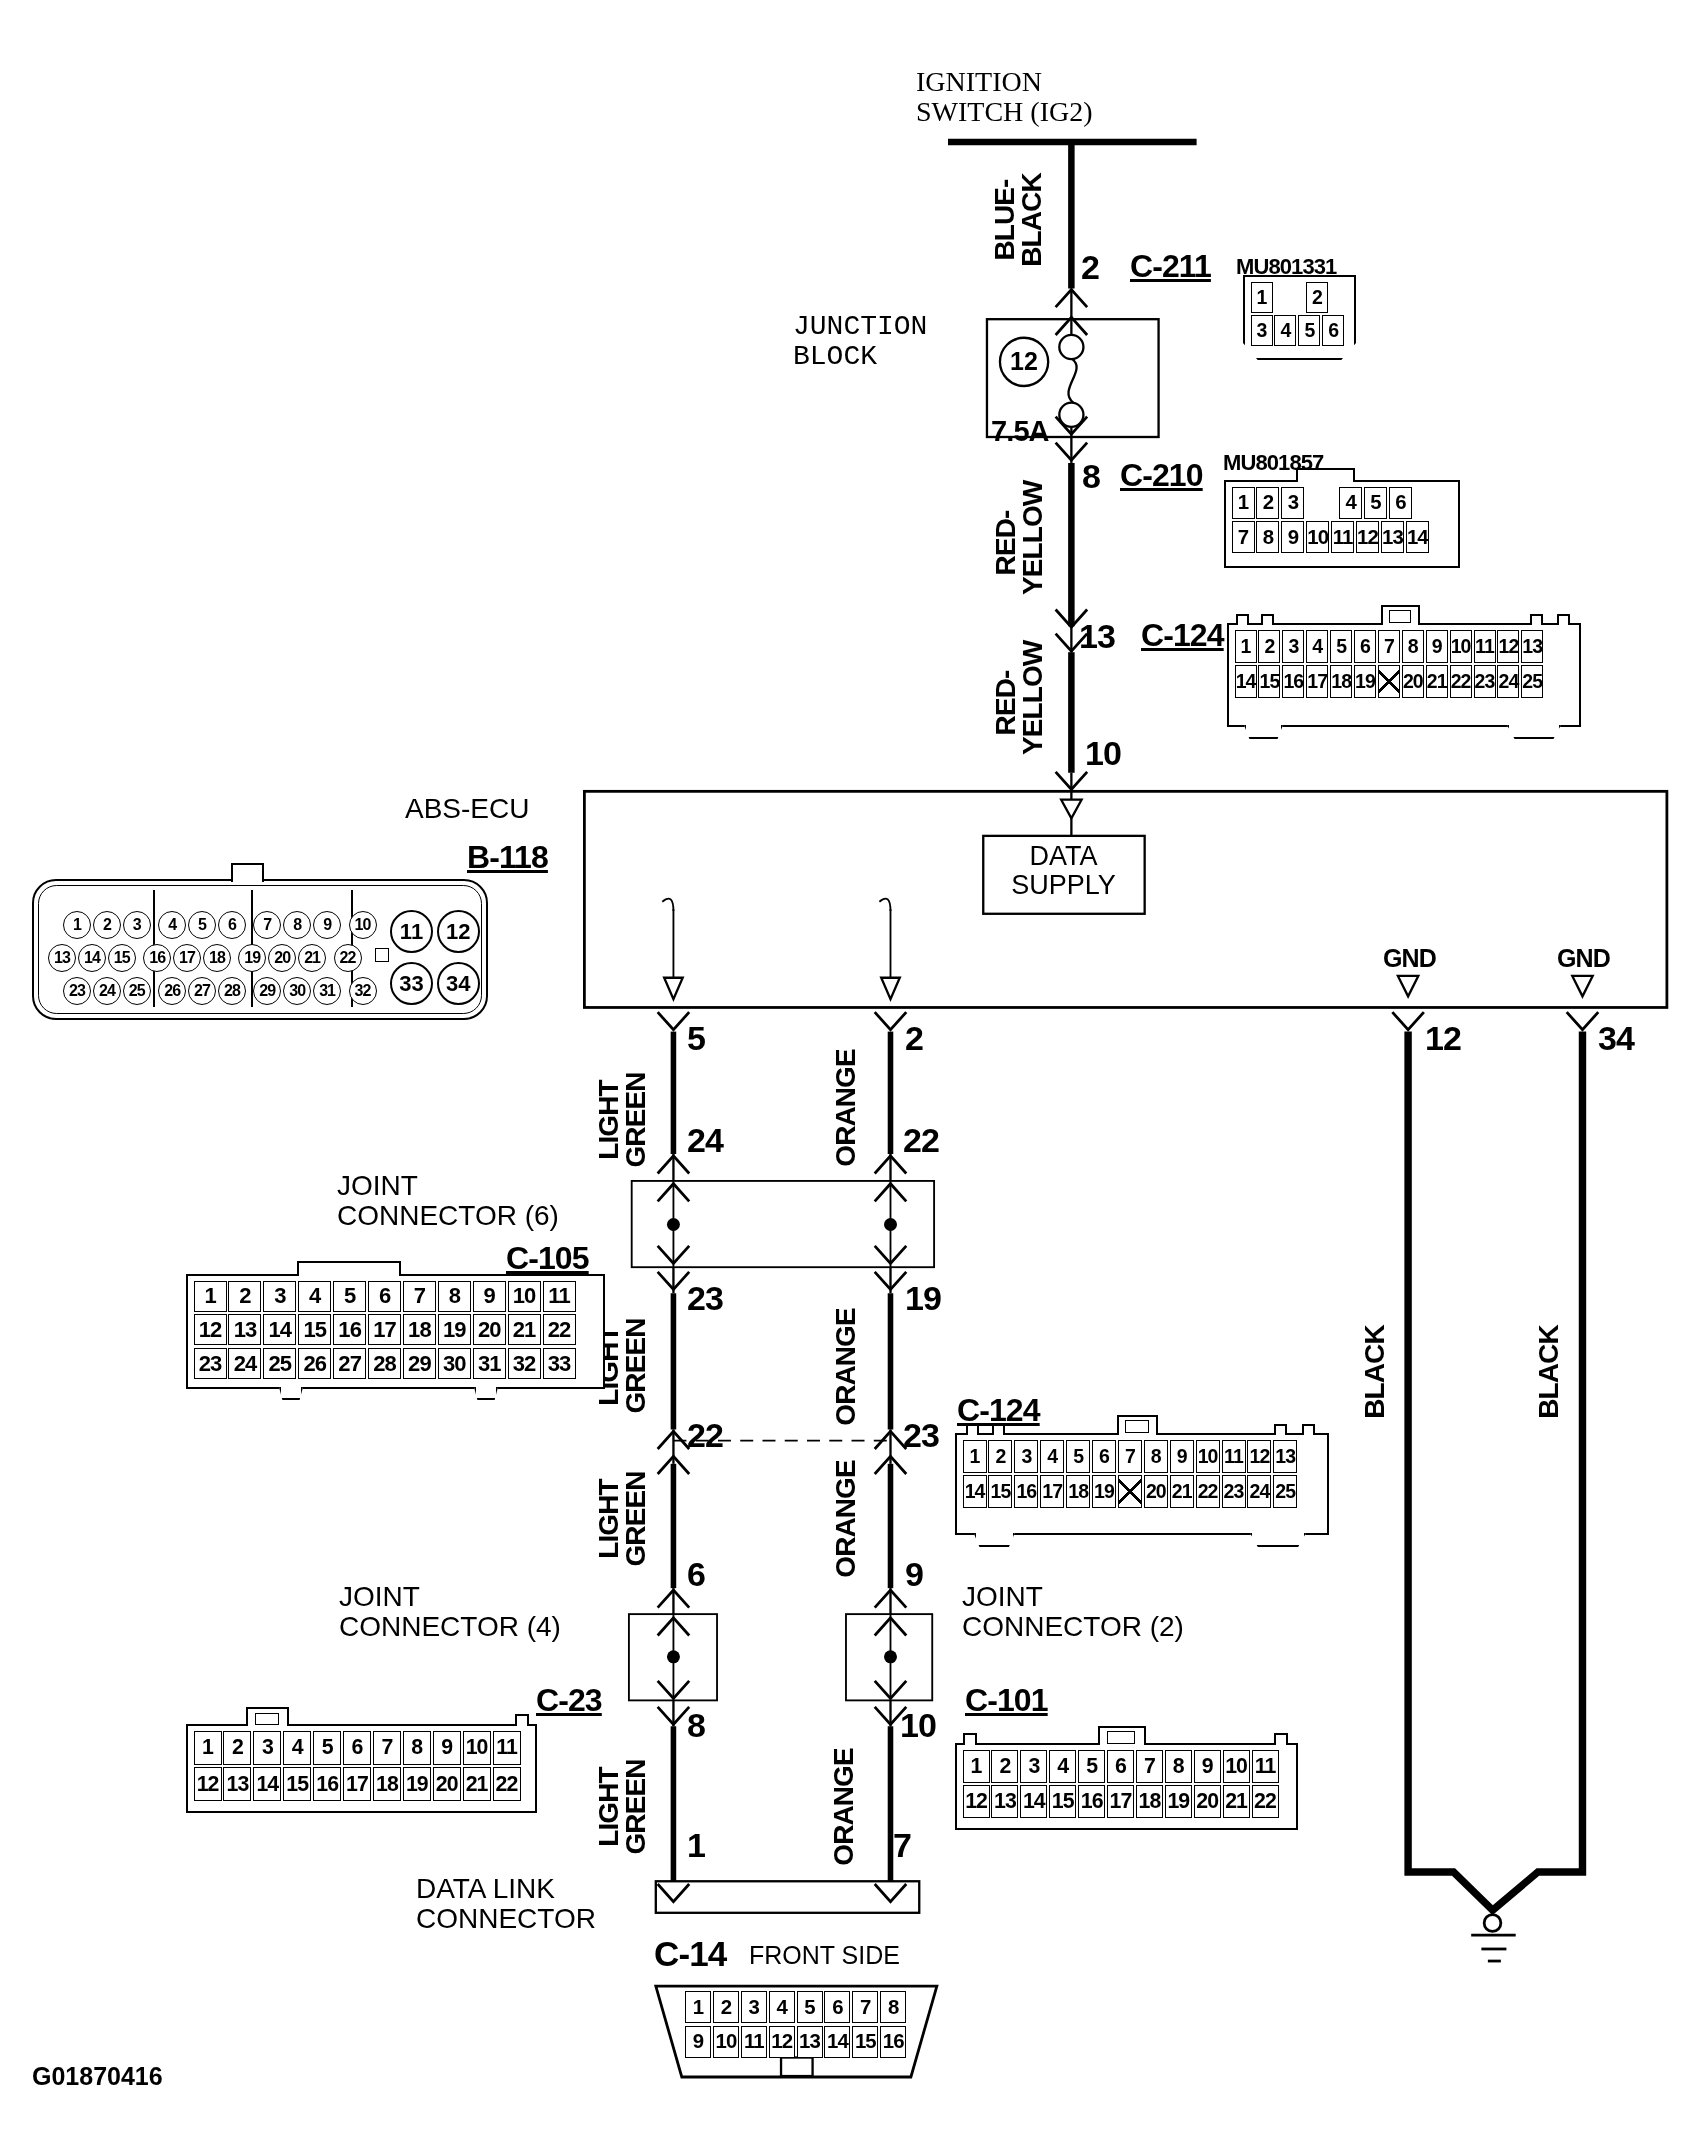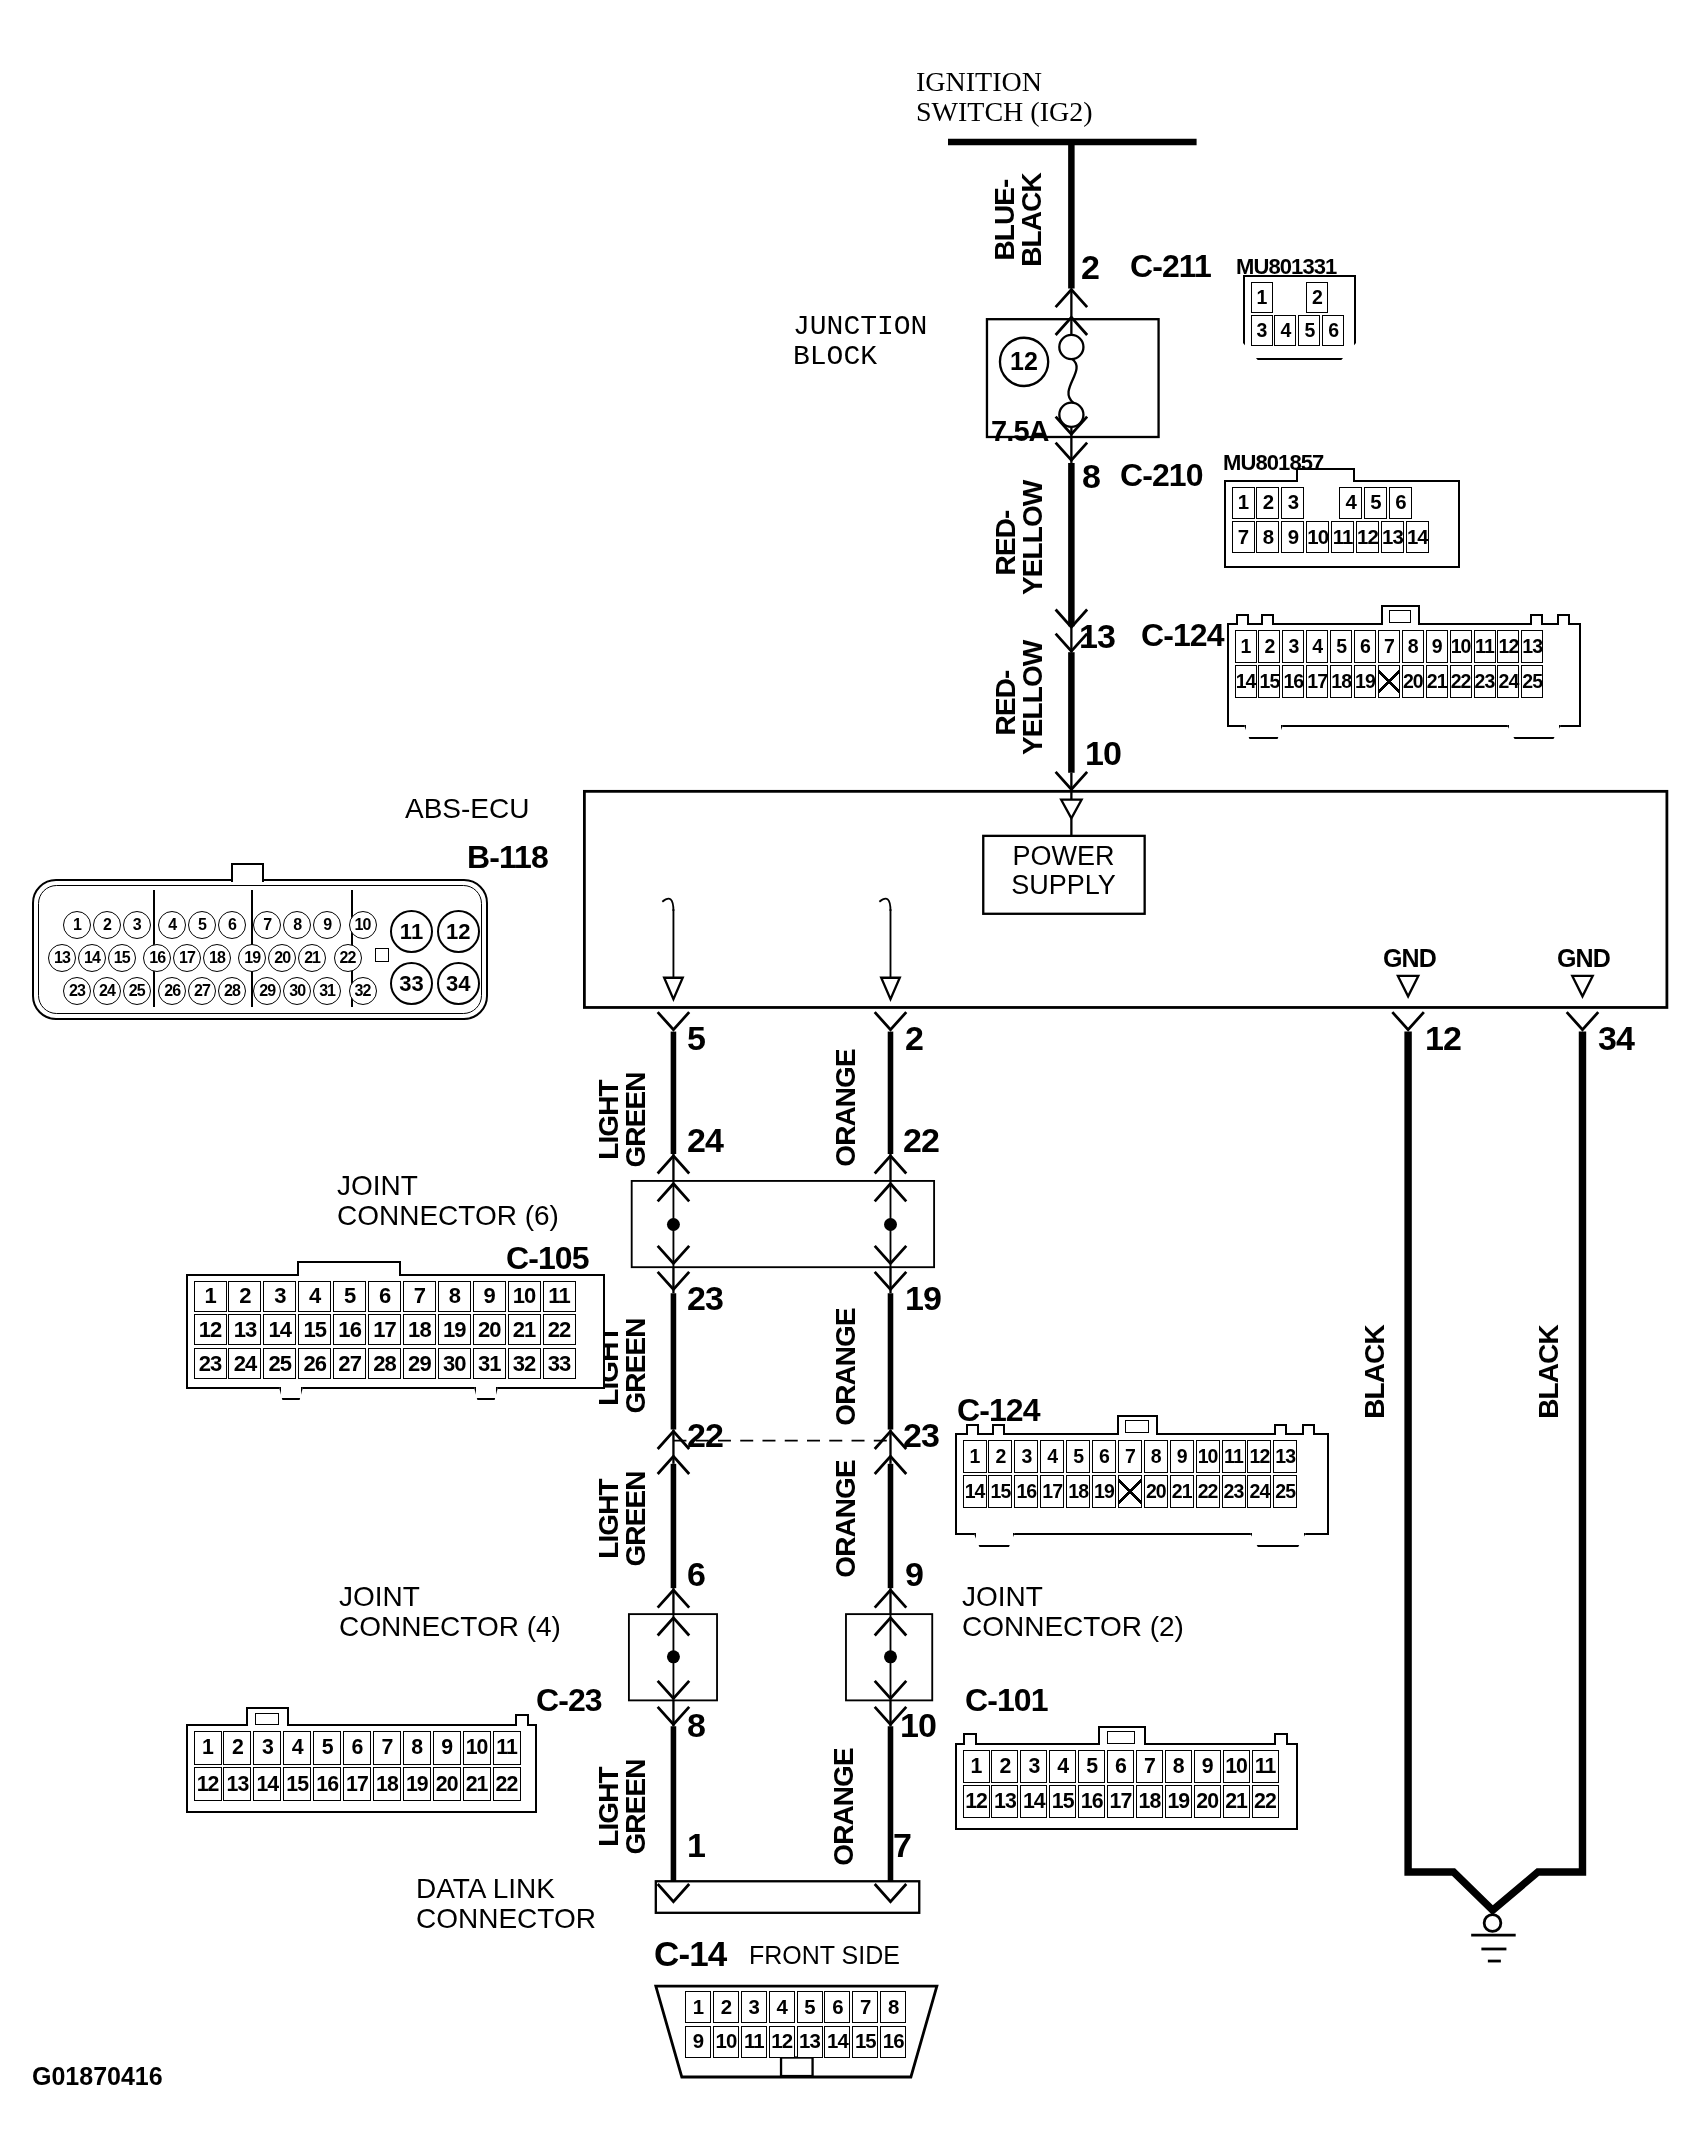--- a/index.html
+++ b/index.html
@@ -2,21 +2,21 @@
 <html style="font-size:15px"><head>
 <meta charset="utf-8">
 <style>
   html,body { margin:0; padding:0; background:#fff; }
   #stage { position:relative; width:1704px; height:2155px; background:#fff;
            font-family:"Liberation Sans", sans-serif; color:#000; overflow:hidden; }
   #wiresvg { position:absolute; left:0; top:0; }
   .txt  { position:absolute; white-space:pre-line; line-height:1.08; }
   .big  { font-size:28px; }
   .pin  { font-size:34px; font-weight:bold; letter-spacing:-0.9px; }
-  .cid  { font-size:32px; font-weight:bold; letter-spacing:-0.9px; }
+  .cid  { font-size:32px; font-weight:bold; letter-spacing:-0.9px;text-decoration:underline; }
   .mu   { font-size:22px; font-weight:bold; letter-spacing:-0.9px; }
   .gnd  { font-size:25px; font-weight:bold; letter-spacing:-0.9px;text-align:center; }
   .rot  { position:absolute; transform:rotate(-90deg); white-space:pre;
           font-weight:bold; font-size:28px; line-height:27px; text-align:center;
           letter-spacing:-0.9px; }
   .ctr  { text-align:center; }
   
   .conn { position:absolute; box-sizing:border-box; border:2.8px solid #000; background:#fff;
           display:flex; flex-direction:column; gap:2.8px; padding:4.6px 5.6px; }
   .prow { display:flex; }
@@ -207,21 +207,21 @@
 YELLOW</div>
 
   <div class="txt pin" style="left:1079px; top:618px;">13</div>
   <div class="txt cid" style="left:1141px; top:618px;">C-124</div>
   <div class="rot" style="left:968px; top:675px; width:104px; height:56px;">RED-
 YELLOW</div>
   <div class="txt pin" style="left:1085px; top:735px;">10</div>
 
   <div class="txt big" style="left:405px; top:794px;">ABS-ECU</div>
   <div class="txt cid" style="left:467px; top:840px;">B-118</div>
-  <div class="txt big ctr" style="left:983px; top:842px; width:161px; font-size:27px;">POWER
+  <div class="txt big ctr" style="left:983px; top:842px; width:161px; font-size:27px;">DATA
 SUPPLY</div>
   <div class="txt gnd" style="left:1383px; top:945px;">GND</div>
   <div class="txt gnd" style="left:1557px; top:945px;">GND</div>
 
   <div class="txt pin" style="left:687px; top:1020px;">5</div>
   <div class="txt pin" style="left:905px; top:1020px;">2</div>
   <div class="txt pin" style="left:1425px; top:1020px;">12</div>
   <div class="txt pin" style="left:1598px; top:1020px;">34</div>
 
   <div class="rot" style="left:571px; top:1092px; width:104px; height:56px;">LIGHT

